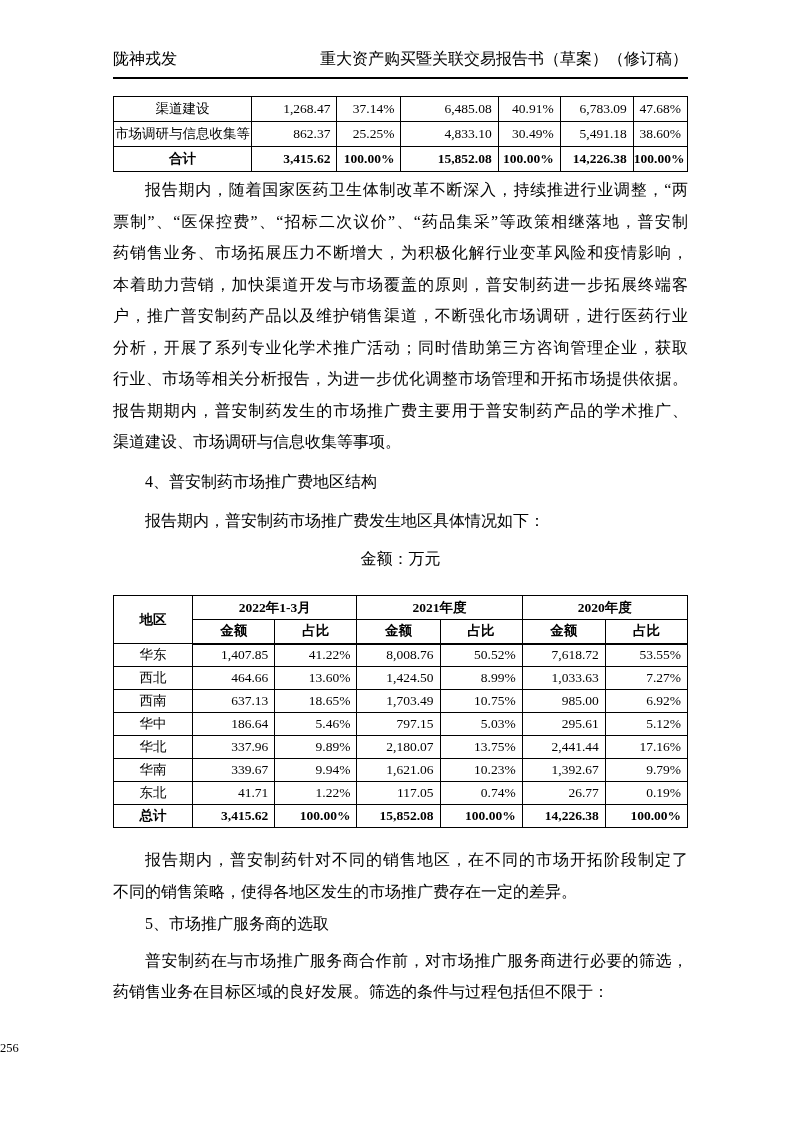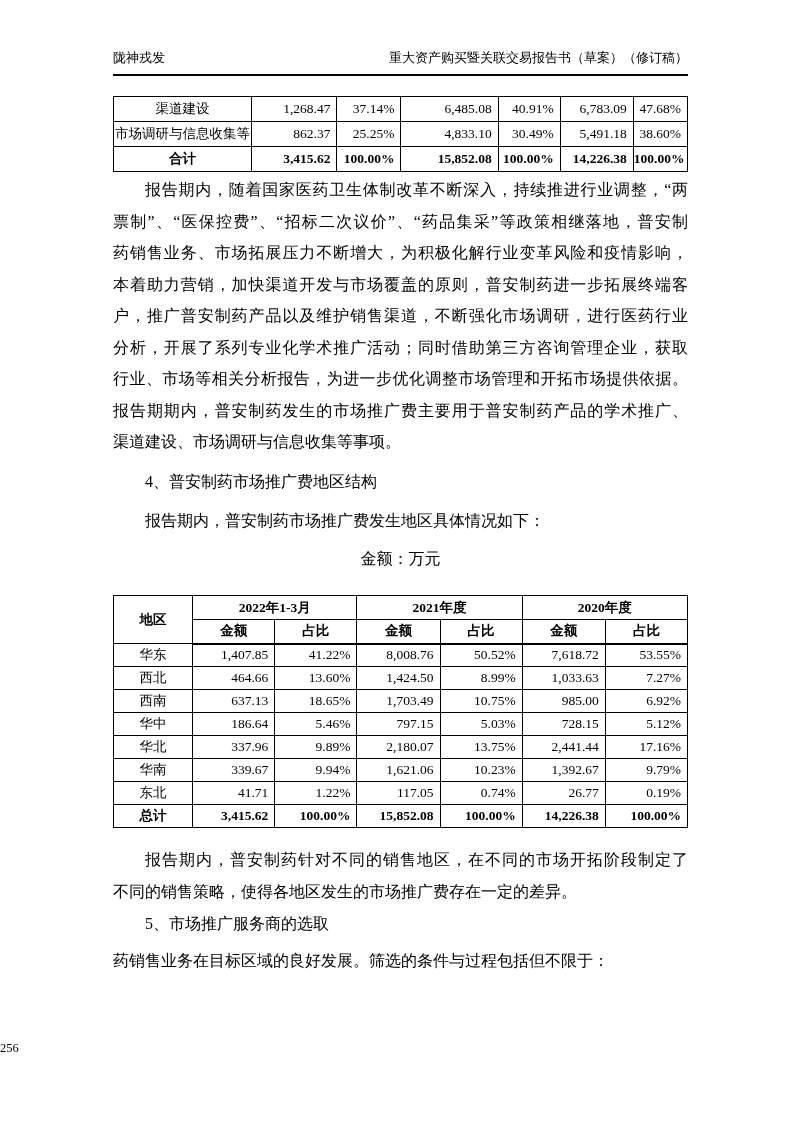--- a/index.html
+++ b/index.html
@@ -6,21 +6,21 @@
   html,body { background:#ffffff; }
   body { font-family:"Liberation Serif","DejaVu Serif",serif; color:#000; }
   .page {
     position:relative; width:793px; height:1122px; margin:0 auto;
     background:#fff; overflow:hidden;
   }
   
   .doc-header {
     position:absolute; top:49px; left:113px; width:575px;
     display:flex; justify-content:space-between; align-items:flex-end;
-    font-size:13px; padding-bottom:7px; border-bottom:2px solid #000;
+    font-size:16px; padding-bottom:7px; border-bottom:2px solid #000;
   }
   
   .content { position:absolute; top:96px; left:113px; width:575px; }
   
   table { border-collapse:collapse; width:575px; table-layout:fixed;
           font-size:13.5px; }
   td, th { border:1px solid #000; white-space:nowrap; overflow:hidden;
            vertical-align:middle; font-weight:normal; }
   .t1 { border-top-width:2px; border-bottom-width:2.5px; }
   .t1 td { height:25px;margin-top:44px; }
@@ -169,21 +169,21 @@
           <td class="cell-num">10.75%</td>
           <td class="cell-num">985.00</td>
           <td class="cell-num">6.92%</td>
         </tr>
         <tr>
           <td class="cell-label">华中</td>
           <td class="cell-num">186.64</td>
           <td class="cell-num">5.46%</td>
           <td class="cell-num">797.15</td>
           <td class="cell-num">5.03%</td>
-          <td class="cell-num">728.15</td>
+          <td class="cell-num">295.61</td>
           <td class="cell-num">5.12%</td>
         </tr>
         <tr>
           <td class="cell-label">华北</td>
           <td class="cell-num">337.96</td>
           <td class="cell-num">9.89%</td>
           <td class="cell-num">2,180.07</td>
           <td class="cell-num">13.75%</td>
           <td class="cell-num">2,441.44</td>
           <td class="cell-num">17.16%</td>
@@ -219,20 +219,21 @@
     </table>
 
     <div class="p3">
       <div class="textline just indent">报告期内，普安制药针对不同的销售地区，在不同的市场开拓阶段制定了</div>
       <div class="textline">不同的销售策略，使得各地区发生的市场推广费存在一定的差异。</div>
     </div>
 
     <div class="textline indent h5">5、市场推广服务商的选取</div>
 
     <div>
+      <div class="textline just indent">普安制药在与市场推广服务商合作前，对市场推广服务商进行必要的筛选，</div>
       <div class="textline">药销售业务在目标区域的良好发展。筛选的条件与过程包括但不限于：</div>
     </div>
 
   </div>
 
   <div class="page-footer">256</div>
 
 </div>
 
 </body></html>

